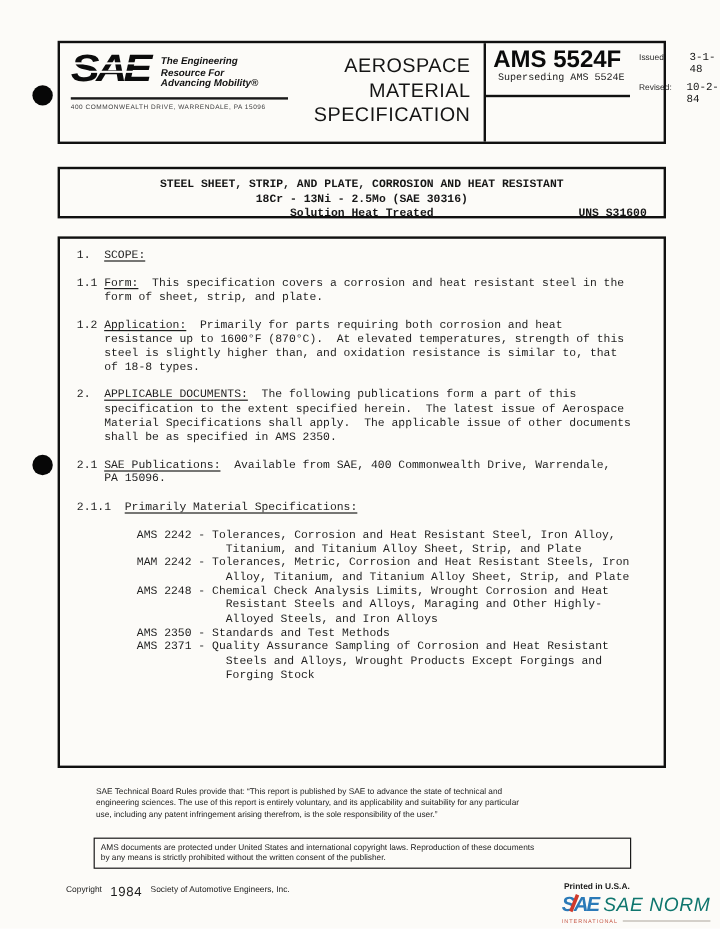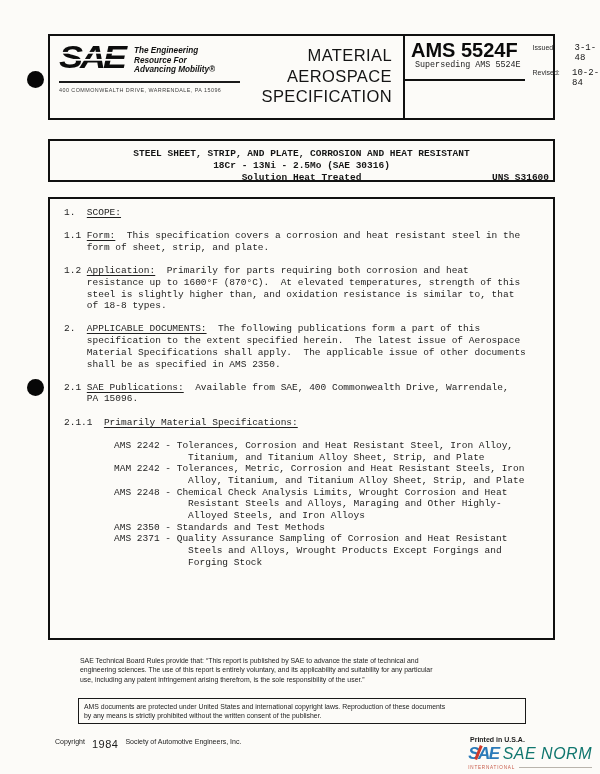--- a/index.html
+++ b/index.html
@@ -39,21 +39,21 @@
   .date-row { display:flex; margin-bottom:5px; align-items:baseline; }
   .date-label { width:52px; }
   .date-value { font-family:"Liberation Mono","DejaVu Sans Mono",monospace; font-size:9px; color:#161616; }
 
   
   .title-box {
     position:absolute; left:48px; top:139px; width:507px; height:43px;
     border:2px solid #101010; text-align:center;
     font-size:9.5px; line-height:12px; font-weight:bold; color:#161616; padding-top:7px;
   }
-  .uns { position:absolute; right:4px; top:31px; font-weight:bold; }
+  .uns { position:absolute; right:14px; top:31px; font-weight:bold; }
 
   
   .body-box {
     position:absolute; left:48px; top:197px; width:507px; height:443px;
     border:2px solid #101010; padding:8px 8px 0 14px;
     font-size:9.5px; line-height:11.7px; color:#1e1e1e; overflow:hidden;
   }
   .para { display:flex; margin-bottom:11.5px; }
   .num { white-space:pre; }
   .txt { white-space:pre; }
@@ -108,22 +108,22 @@
         </div>
         <div class="tagline">
           <div>The Engineering</div>
           <div>Resource For</div>
           <div>Advancing Mobility®</div>
         </div>
       </div>
       <div class="address">400 COMMONWEALTH DRIVE, WARRENDALE, PA 15096</div>
     </div>
     <div class="doc-type">
+      <div>AEROSPACE</div>
       <div>MATERIAL</div>
-      <div>AEROSPACE</div>
       <div>SPECIFICATION</div>
     </div>
     <div class="spec-box">
       <div class="spec-top">
         <div class="spec-number">AMS 5524F</div>
         <div class="superseding">Superseding AMS 5524E</div>
       </div>
       <div class="spec-dates">
         <div class="date-row">
           <span class="date-label">Issued</span>

